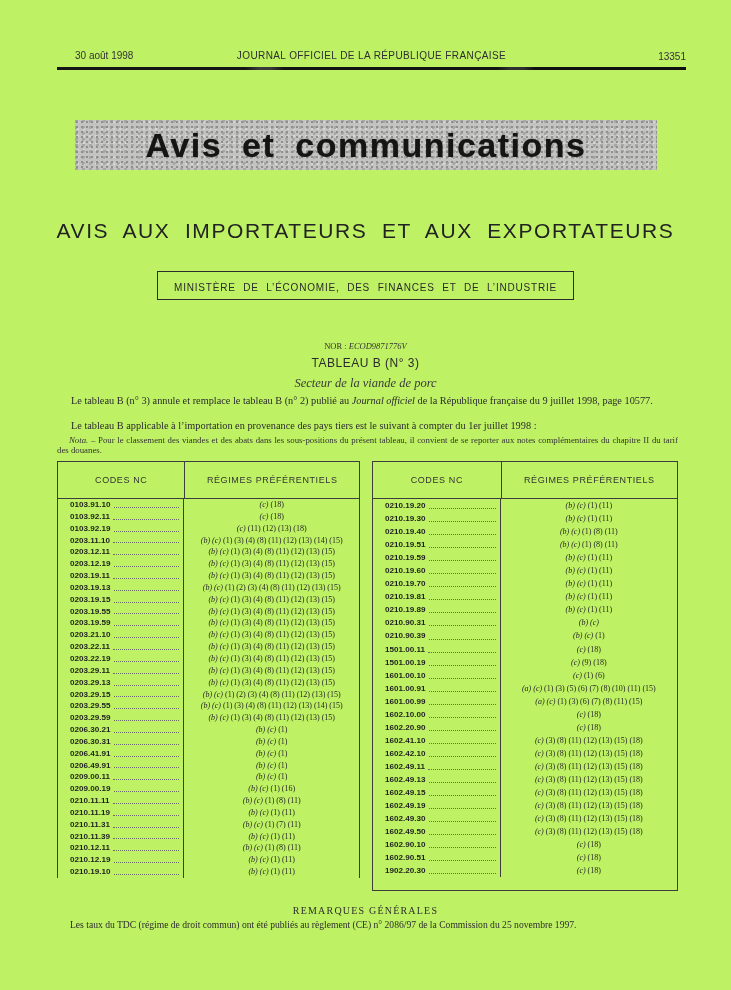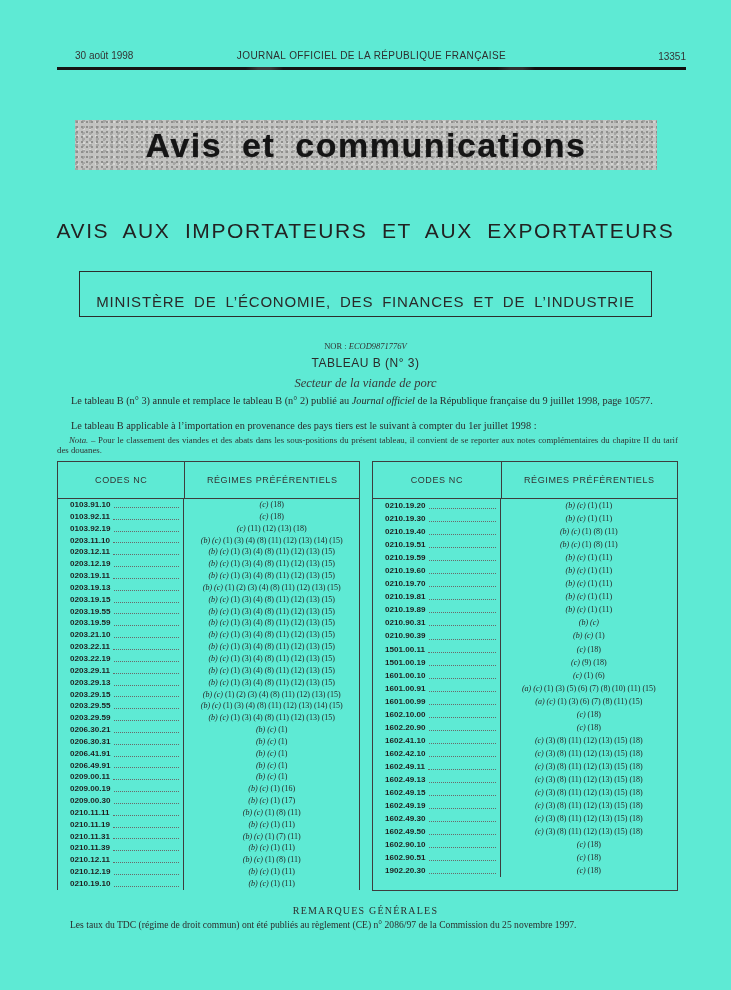--- a/index.html
+++ b/index.html
@@ -1,18 +1,18 @@
 <!DOCTYPE html>
 <html lang="fr"><head>
 <meta charset="utf-8">
 <style>
   html,body{margin:0;padding:0;background:#e8e8e6;}
   .page{
     position:relative;width:731px;height:990px;margin:0 auto;
-    background:#5eead4;color:#242424;overflow:hidden;
+    background:#bef264;color:#242424;overflow:hidden;
     font-family:"Liberation Serif", serif;
   }
   
   .jo-header{position:absolute;top:50px;left:57px;right:45px;height:14px;
     font-family:"Liberation Sans", sans-serif;font-size:10px;color:#333;}
   .jo-date{position:absolute;left:18px;top:0;}
   .jo-title{position:absolute;left:0;right:0;text-align:center;top:0;letter-spacing:.4px;color:#2e2e2e;}
   .jo-num{position:absolute;right:0;top:1px;}
   .jo-rule{position:absolute;top:67px;left:57px;right:45px;height:3px;
     background:linear-gradient(90deg,#161616 0 30%,#3a3a3a 32% 34%,#141414 36% 70%,#303030 72% 74%,#101010 76% 100%);}
@@ -26,22 +26,22 @@
     background-size:5px 5px,7px 6px,6px 7px;
     display:flex;align-items:center;justify-content:center;}
   .banner-title{font-family:"Liberation Sans", sans-serif;font-weight:bold;
     font-size:34px;color:#151515;letter-spacing:1.5px;word-spacing:9px;
     text-shadow:0 0 1px rgba(20,20,20,.6);}
   
   .main-title{position:absolute;top:219px;left:0;right:0;text-align:center;
     font-family:"Liberation Sans", sans-serif;font-size:21px;color:#222;
     letter-spacing:1.6px;word-spacing:7px;font-weight:normal;}
   .ministry-wrap{position:absolute;top:271px;left:0;right:0;text-align:center;}
-  .ministry-box{display:inline-block;border:1.5px solid #2c2c2c;padding:21px 16px 6px;
-    font-family:"Liberation Sans", sans-serif;font-size:15px;color:#2a2a2a;
+  .ministry-box{display:inline-block;border:1.5px solid #2c2c2c;padding:10px 16px 6px;
+    font-family:"Liberation Sans", sans-serif;font-size:10px;color:#2a2a2a;
     letter-spacing:.8px;word-spacing:4px;background:transparent;}
   .notice-title{position:absolute;top:324px;left:0;right:0;text-align:center;
     font-family:"Liberation Sans", sans-serif;font-weight:bold;font-size:11.5px;color:#222;}
   .nor-line{position:absolute;top:341px;left:0;right:0;text-align:center;
     font-size:8.5px;color:#333;font-family:"Liberation Serif", serif;}
   .nor-line .nor-val{font-style:italic;}
   .tableau-title{position:absolute;top:356px;left:0;right:0;text-align:center;
     font-family:"Liberation Sans", sans-serif;font-size:12px;color:#2b2b2b;letter-spacing:.5px;}
   .sector{position:absolute;top:376px;left:0;right:0;text-align:center;
     font-style:italic;font-size:12.5px;color:#3a3a3a;}
@@ -291,27 +291,20 @@
         </div>
         <div class="trow">
           <div class="code-cell">
             <span class="code-text">0209.00.19</span>
             <span class="leader"></span>
           </div>
           <div class="val-cell"><span class="vlet">(b)</span><span class="vlet">(c)</span><span>(1)</span><span>(16)</span></div>
         </div>
         <div class="trow">
           <div class="code-cell">
-            <span class="code-text">0209.00.30</span>
-            <span class="leader"></span>
-          </div>
-          <div class="val-cell"><span class="vlet">(b)</span><span class="vlet">(c)</span><span>(1)</span><span>(17)</span></div>
-        </div>
-        <div class="trow">
-          <div class="code-cell">
             <span class="code-text">0210.11.11</span>
             <span class="leader"></span>
           </div>
           <div class="val-cell"><span class="vlet">(b)</span><span class="vlet">(c)</span><span>(1)</span><span>(8)</span><span>(11)</span></div>
         </div>
         <div class="trow">
           <div class="code-cell">
             <span class="code-text">0210.11.19</span>
             <span class="leader"></span>
           </div>

